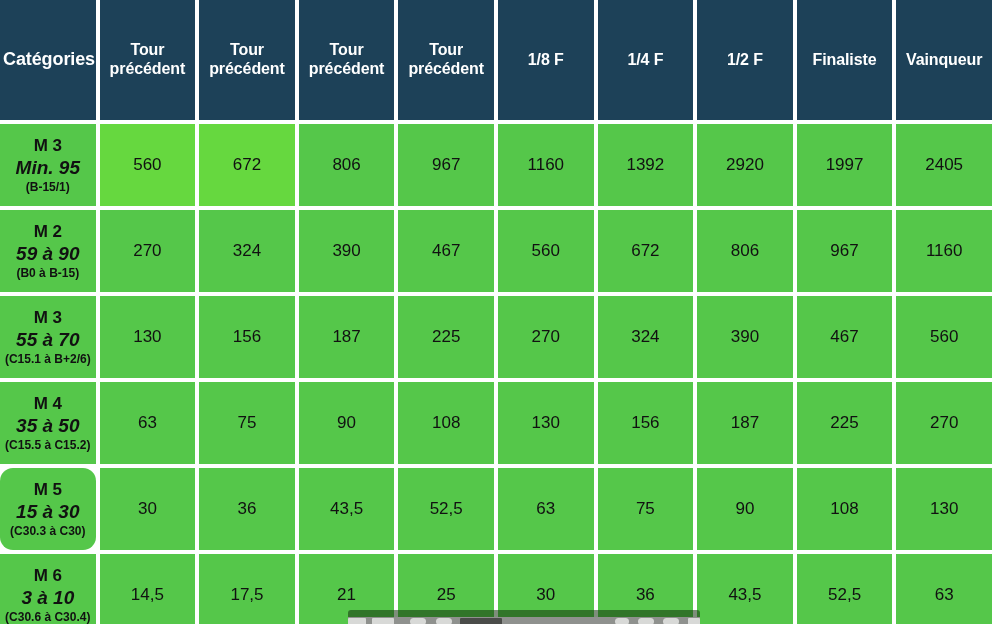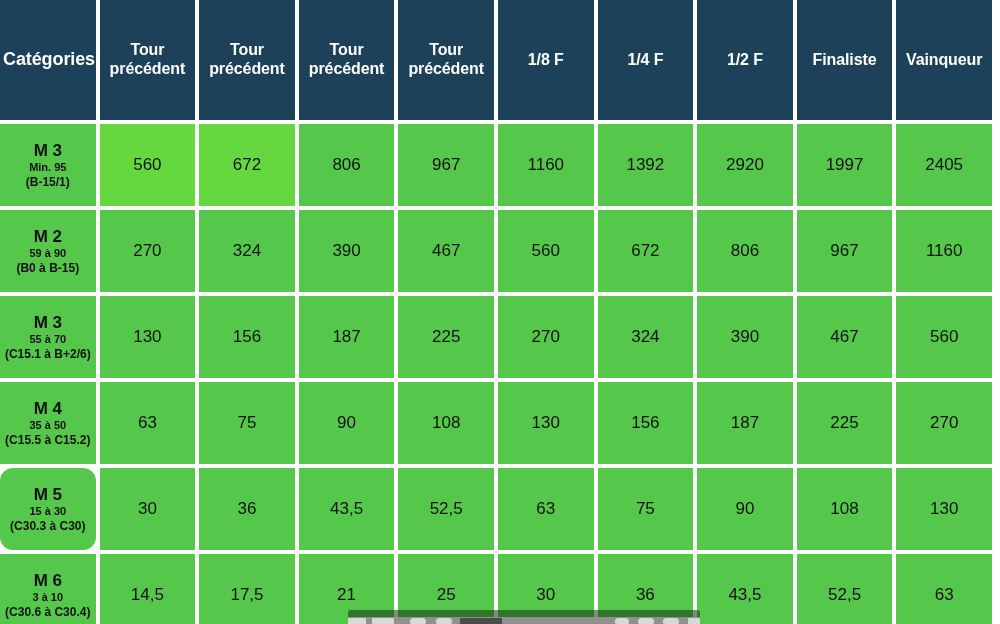--- a/index.html
+++ b/index.html
@@ -45,21 +45,21 @@
     font-size:17px;
     padding:18px;
   }
   td.bright { background:#66D83F; }
 
   td.cat {
     padding:4px 2px;
     line-height:1.22;
   }
   .cat-main { font-size:17px; font-weight:bold; color:#111; white-space:nowrap; }
-  .cat-range { font-size:11px; font-weight:bold; color:#111; }
+  .cat-range { font-size:19px; font-weight:bold; color:#111;font-style:italic; }
   .cat-code { font-size:12px; font-weight:bold; color:#111; }
 
   
   #player-bar {
     position:absolute;
     left:348px; top:610px;
     width:352px; height:14px;
     background:rgba(20,50,15,0.55);
     border-radius:3px 3px 0 0;
     overflow:hidden;

